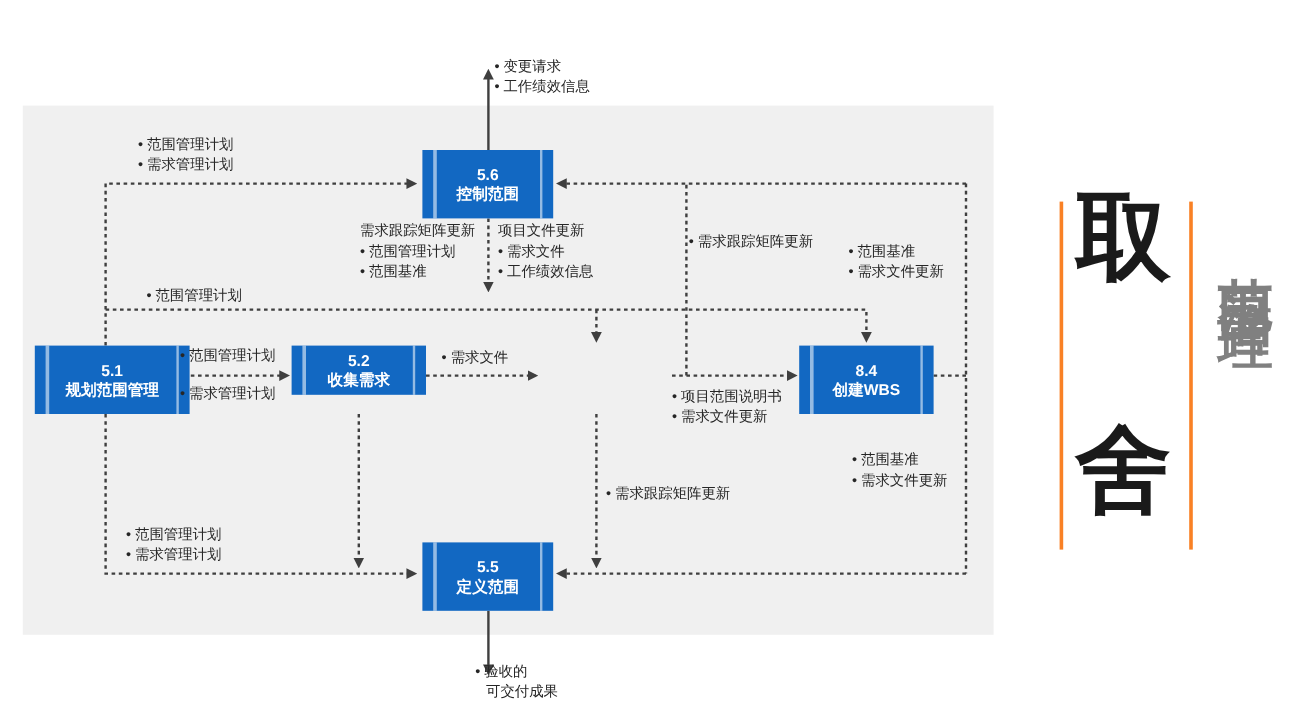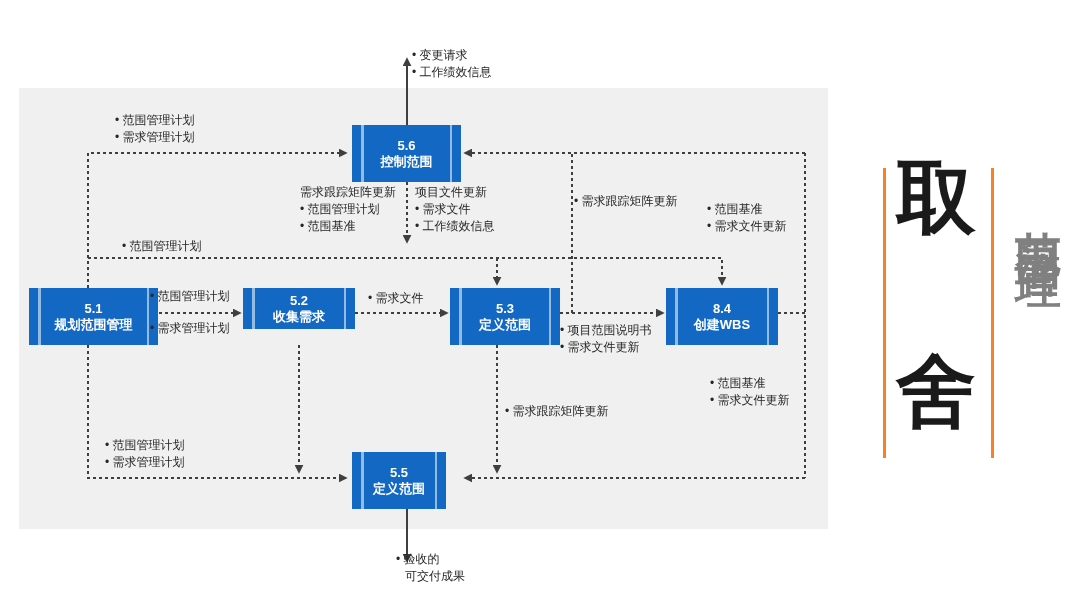--- a/index.html
+++ b/index.html
@@ -75,29 +75,25 @@
     <span>控制范围</span>
   </div>
   <div class="pbox" style="left:29px;top:288px;width:129px;height:57px">
     <span>5.1</span>
     <span>规划范围管理</span>
   </div>
   <div class="pbox" style="left:243px;top:288px;width:112px;height:41px">
     <span>5.2</span>
     <span>收集需求</span>
   </div>
-  <div class="pbox" style="left:450px;top:288px;width:110px;height:57px">
-    <span>5.3</span>
-    <span>定义范围</span>
-  </div>
   <div class="pbox" style="left:666px;top:288px;width:112px;height:57px">
     <span>8.4</span>
     <span>创建WBS</span>
   </div>
-  <div class="pbox" style="left:352px;top:452px;width:94px;height:57px">
+  <div class="pbox" style="left:352px;top:452px;width:109px;height:57px">
     <span>5.5</span>
     <span>定义范围</span>
   </div>
 
   <div class="lbl" style="left:412px;top:47px">
     <div class="li">变更请求</div>
     <div class="li">工作绩效信息</div>
   </div>
 
   <div class="lbl" style="left:115px;top:112px">

